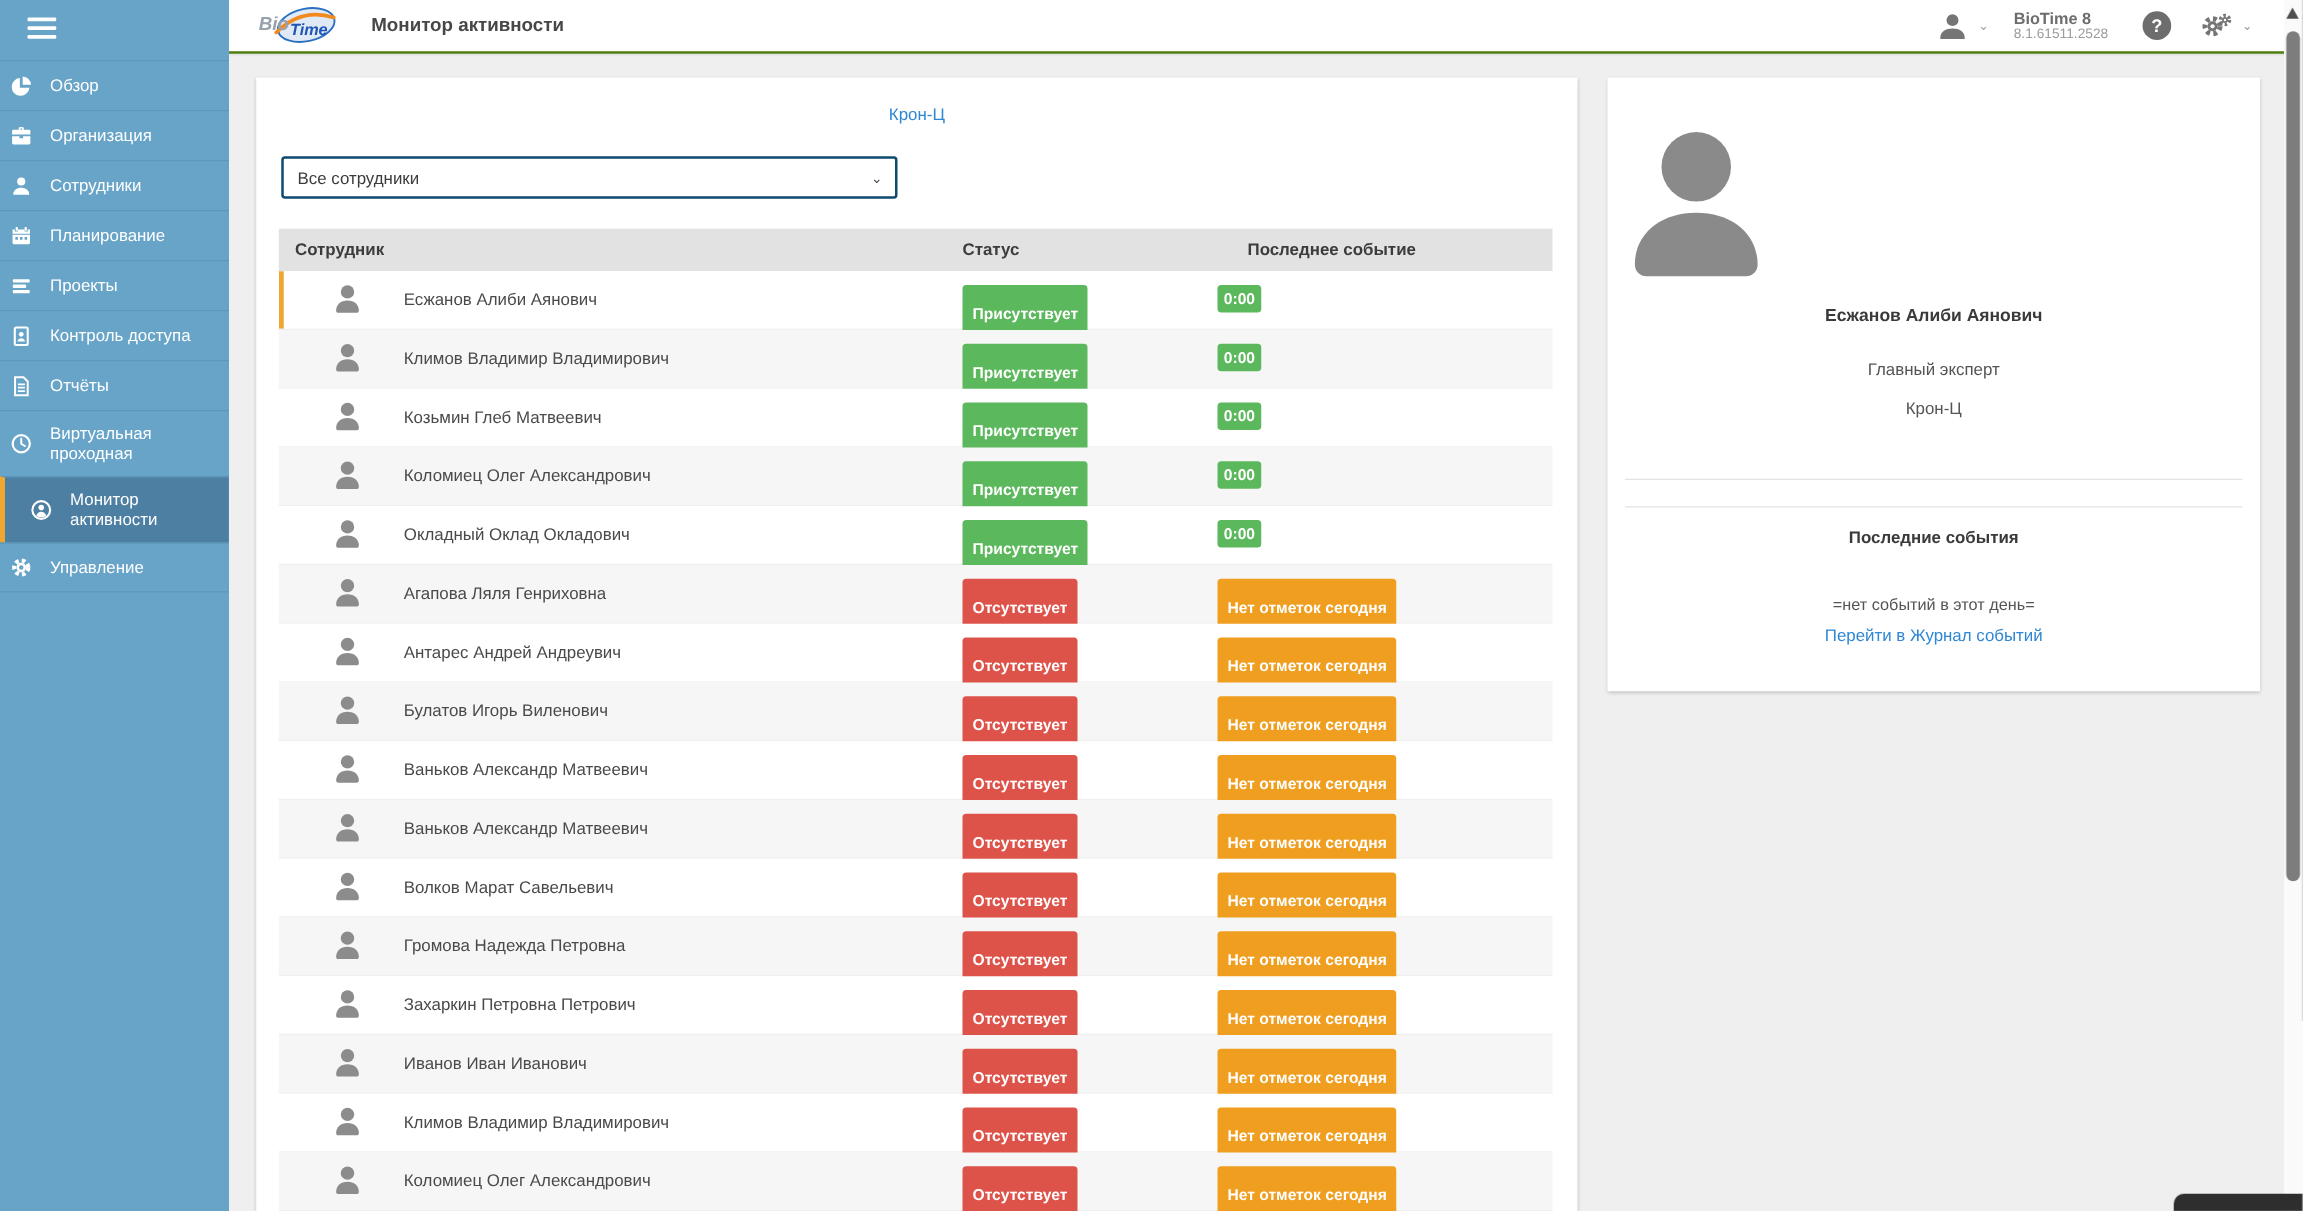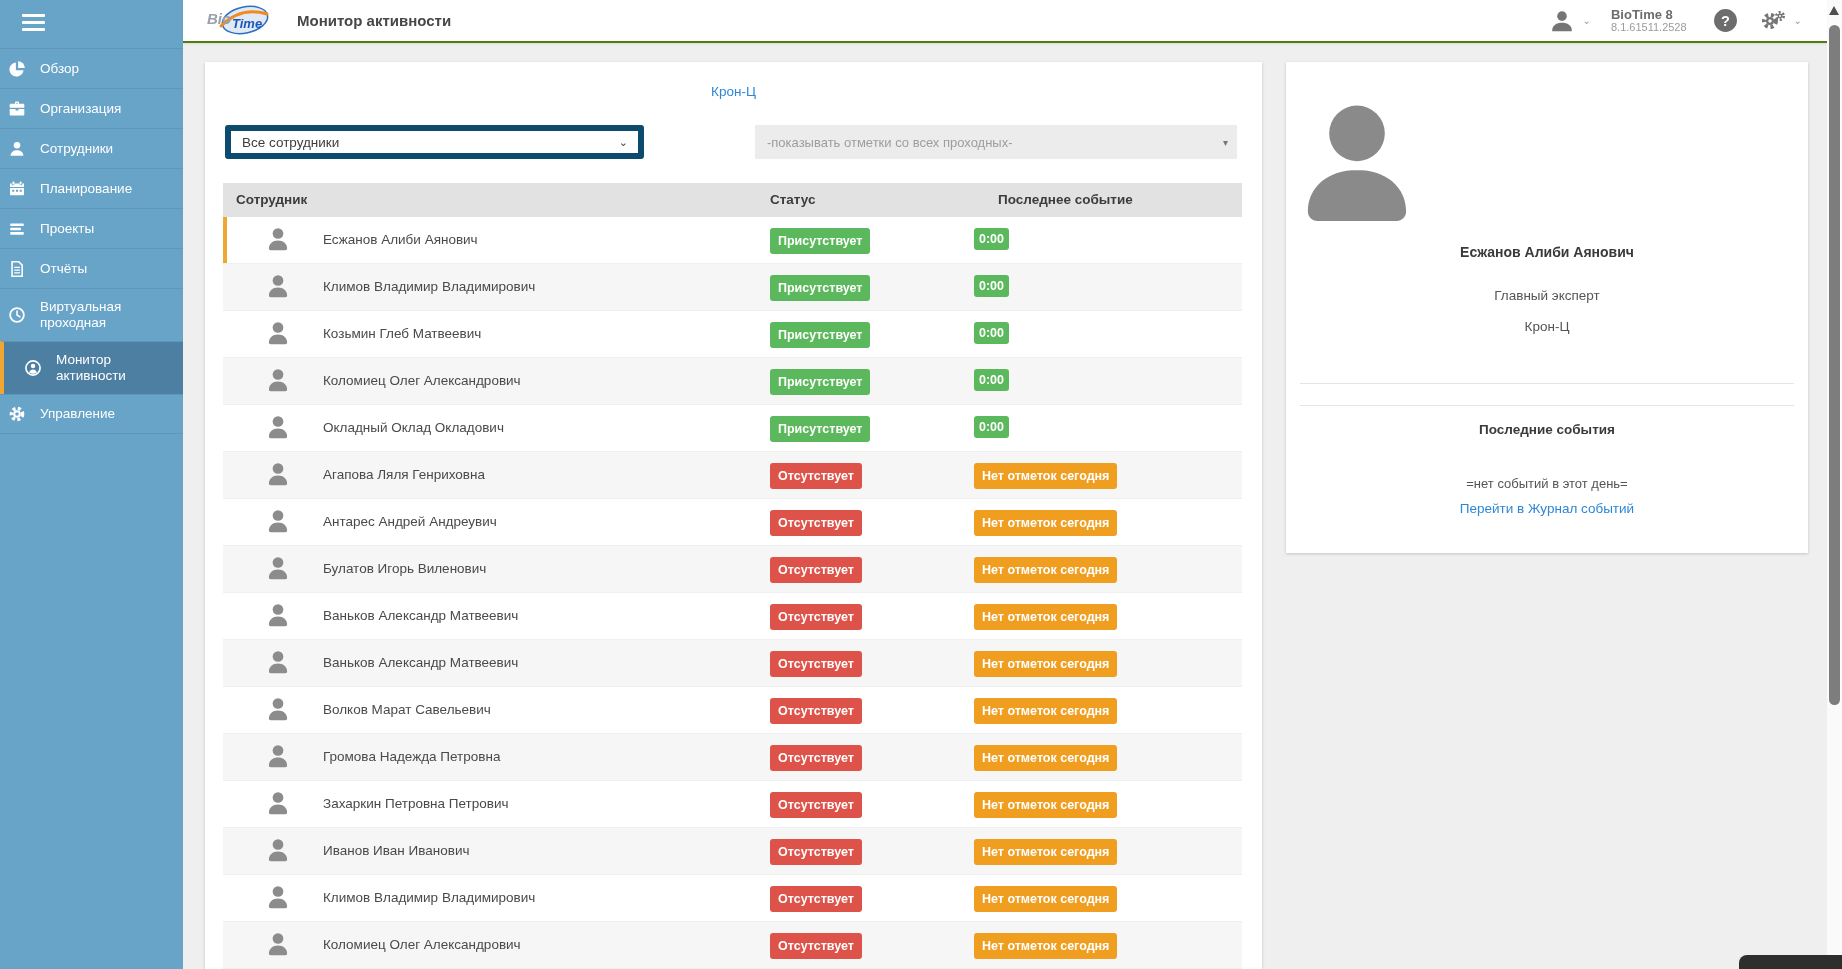--- a/index.html
+++ b/index.html
@@ -38,41 +38,41 @@
   
   .content { position:absolute; left:183px; top:43px; right:0; height:926px; }
 
   .card { background:#fff; box-shadow:0 1px 3px rgba(0,0,0,.18); }
   .left-card { position:absolute; left:22px; top:19px; width:1057px; height:1100px;
                padding-top:1px; }
   .dept-link { display:block; text-align:center; margin-top:21px; font-size:13.5px;
                color:#2e87d5; text-decoration:none; }
 
   .filters { position:relative; height:34px; margin-top:26px; }
-  .select-emp { position:absolute; left:20px; top:0; width:419px; height:34px;
-                border:6px solid #0c4a6e; border-radius:3px; background:#fff;
+  .select-emp { position:absolute; left:20px; top:0; width:493px; height:34px;
+                border:2px solid #0c4a6e; border-radius:3px; background:#fff;
                 font-size:13.5px; color:#3c3c3c; padding:0 30px 0 11px;
                 display:flex; align-items:center; cursor:pointer; }
   .select-emp .caret { position:absolute; right:10px; color:#444; font-size:11px; }
   .select-door { position:absolute; left:550px; top:0; width:482px; height:34px;
                  background:#ececec; font-size:13px; color:#9d9d9d;
                  padding:0 26px 0 12px; display:flex; align-items:center; cursor:pointer; }
   .select-door .caret { position:absolute; right:9px; color:#777; font-size:10px; }
 
   
   .emp-table { margin:24px 20px 0 18px; width:1019px; }
   .t-head { position:relative; height:34px; background:#e2e2e2; }
   .t-head span { position:absolute; top:9px; font-size:13.5px; font-weight:bold; color:#3c3c3c; }
   .th-1 { left:13px; } .th-2 { left:547px; } .th-3 { left:775px; }
   .t-row { position:relative; height:47px; border-bottom:1px solid #efefef; background:#fff; }
   .t-row:nth-child(even) { background:#f6f6f6; }
   .t-row.selected { box-shadow:inset 4px 0 0 #f0a732; }
   .row-avatar { position:absolute; left:42px; top:9px; width:26px; height:30px; }
   .row-name { position:absolute; left:100px; top:15px; font-size:13.5px; color:#4a4a4a; }
-  .badge { position:absolute; top:11px; display:inline-block; padding:6px 8px;
+  .badge { position:absolute; top:11px; display:inline-block; padding:16px 8px;
            border-radius:3px; color:#fff; font-size:12.5px; font-weight:bold; }
   .badge.status { left:547px; }
   .badge.event  { left:751px; }
   .bg-present { background:#5cb85c; }
   .bg-absent  { background:#dd5349; }
   .bg-time    { background:#5cb85c; padding:4px 5px; }
   .bg-none    { background:#ef9e1f; }
 
   
   .right-card { position:absolute; left:1103px; top:19px; width:522px; height:491px;
@@ -144,20 +144,28 @@
       <div class="menu-item">
         <svg class="mi-icon" viewBox="0 0 16 16">
           <rect x="2" y="3" width="12" height="2.4" rx=".6" fill="#fff"></rect>
           <rect x="2" y="6.8" width="9.5" height="2.4" rx=".6" fill="#fff"></rect>
           <rect x="2" y="10.6" width="12" height="2.4" rx=".6" fill="#fff"></rect>
         </svg>
         <span>Проекты</span>
       </div>
       <div class="menu-item">
         <svg class="mi-icon" viewBox="0 0 16 16">
+          <rect x="3.4" y="1.8" width="9.2" height="12.4" rx="1.1" fill="none" stroke="#fff" stroke-width="1.5"></rect>
+          <circle cx="8" cy="6.6" r="1.7" fill="#fff"></circle>
+          <path d="M5.4 11.8c0-1.5 1.1-2.4 2.6-2.4s2.6.9 2.6 2.4z" fill="#fff"></path>
+        </svg>
+        <span>Контроль доступа</span>
+      </div>
+      <div class="menu-item">
+        <svg class="mi-icon" viewBox="0 0 16 16">
           <path d="M3.6 1.6h6l3 3v9.8h-9z" fill="none" stroke="#fff" stroke-width="1.4"></path>
           <path d="M5.6 6.6h5M5.6 9h5M5.6 11.4h5" stroke="#fff" stroke-width="1.2"></path>
         </svg>
         <span>Отчёты</span>
       </div>
       <div class="menu-item">
         <svg class="mi-icon" viewBox="0 0 16 16">
           <circle cx="8" cy="8" r="6.1" fill="none" stroke="#fff" stroke-width="1.6"></circle>
           <path d="M8 4.4V8l2.6 1.6" fill="none" stroke="#fff" stroke-width="1.4" stroke-linecap="round"></path>
         </svg>
@@ -220,24 +228,20 @@
 
 <main class="content">
 
   <section class="card left-card">
     <a class="dept-link" href="#">Крон-Ц</a>
 
     <div class="filters">
       <div class="select-emp">
         <span>Все сотрудники</span>
         <span class="caret">⌄</span>
-      </div>
-      <div class="select-door">
-        <span>-показывать отметки со всех проходных-</span>
-        <span class="caret">▾</span>
       </div>
     </div>
 
     <div class="emp-table">
       <div class="t-head">
         <span class="th-1">Сотрудник</span>
         <span class="th-2">Статус</span>
         <span class="th-3">Последнее событие</span>
       </div>
       <div id="table-body">

